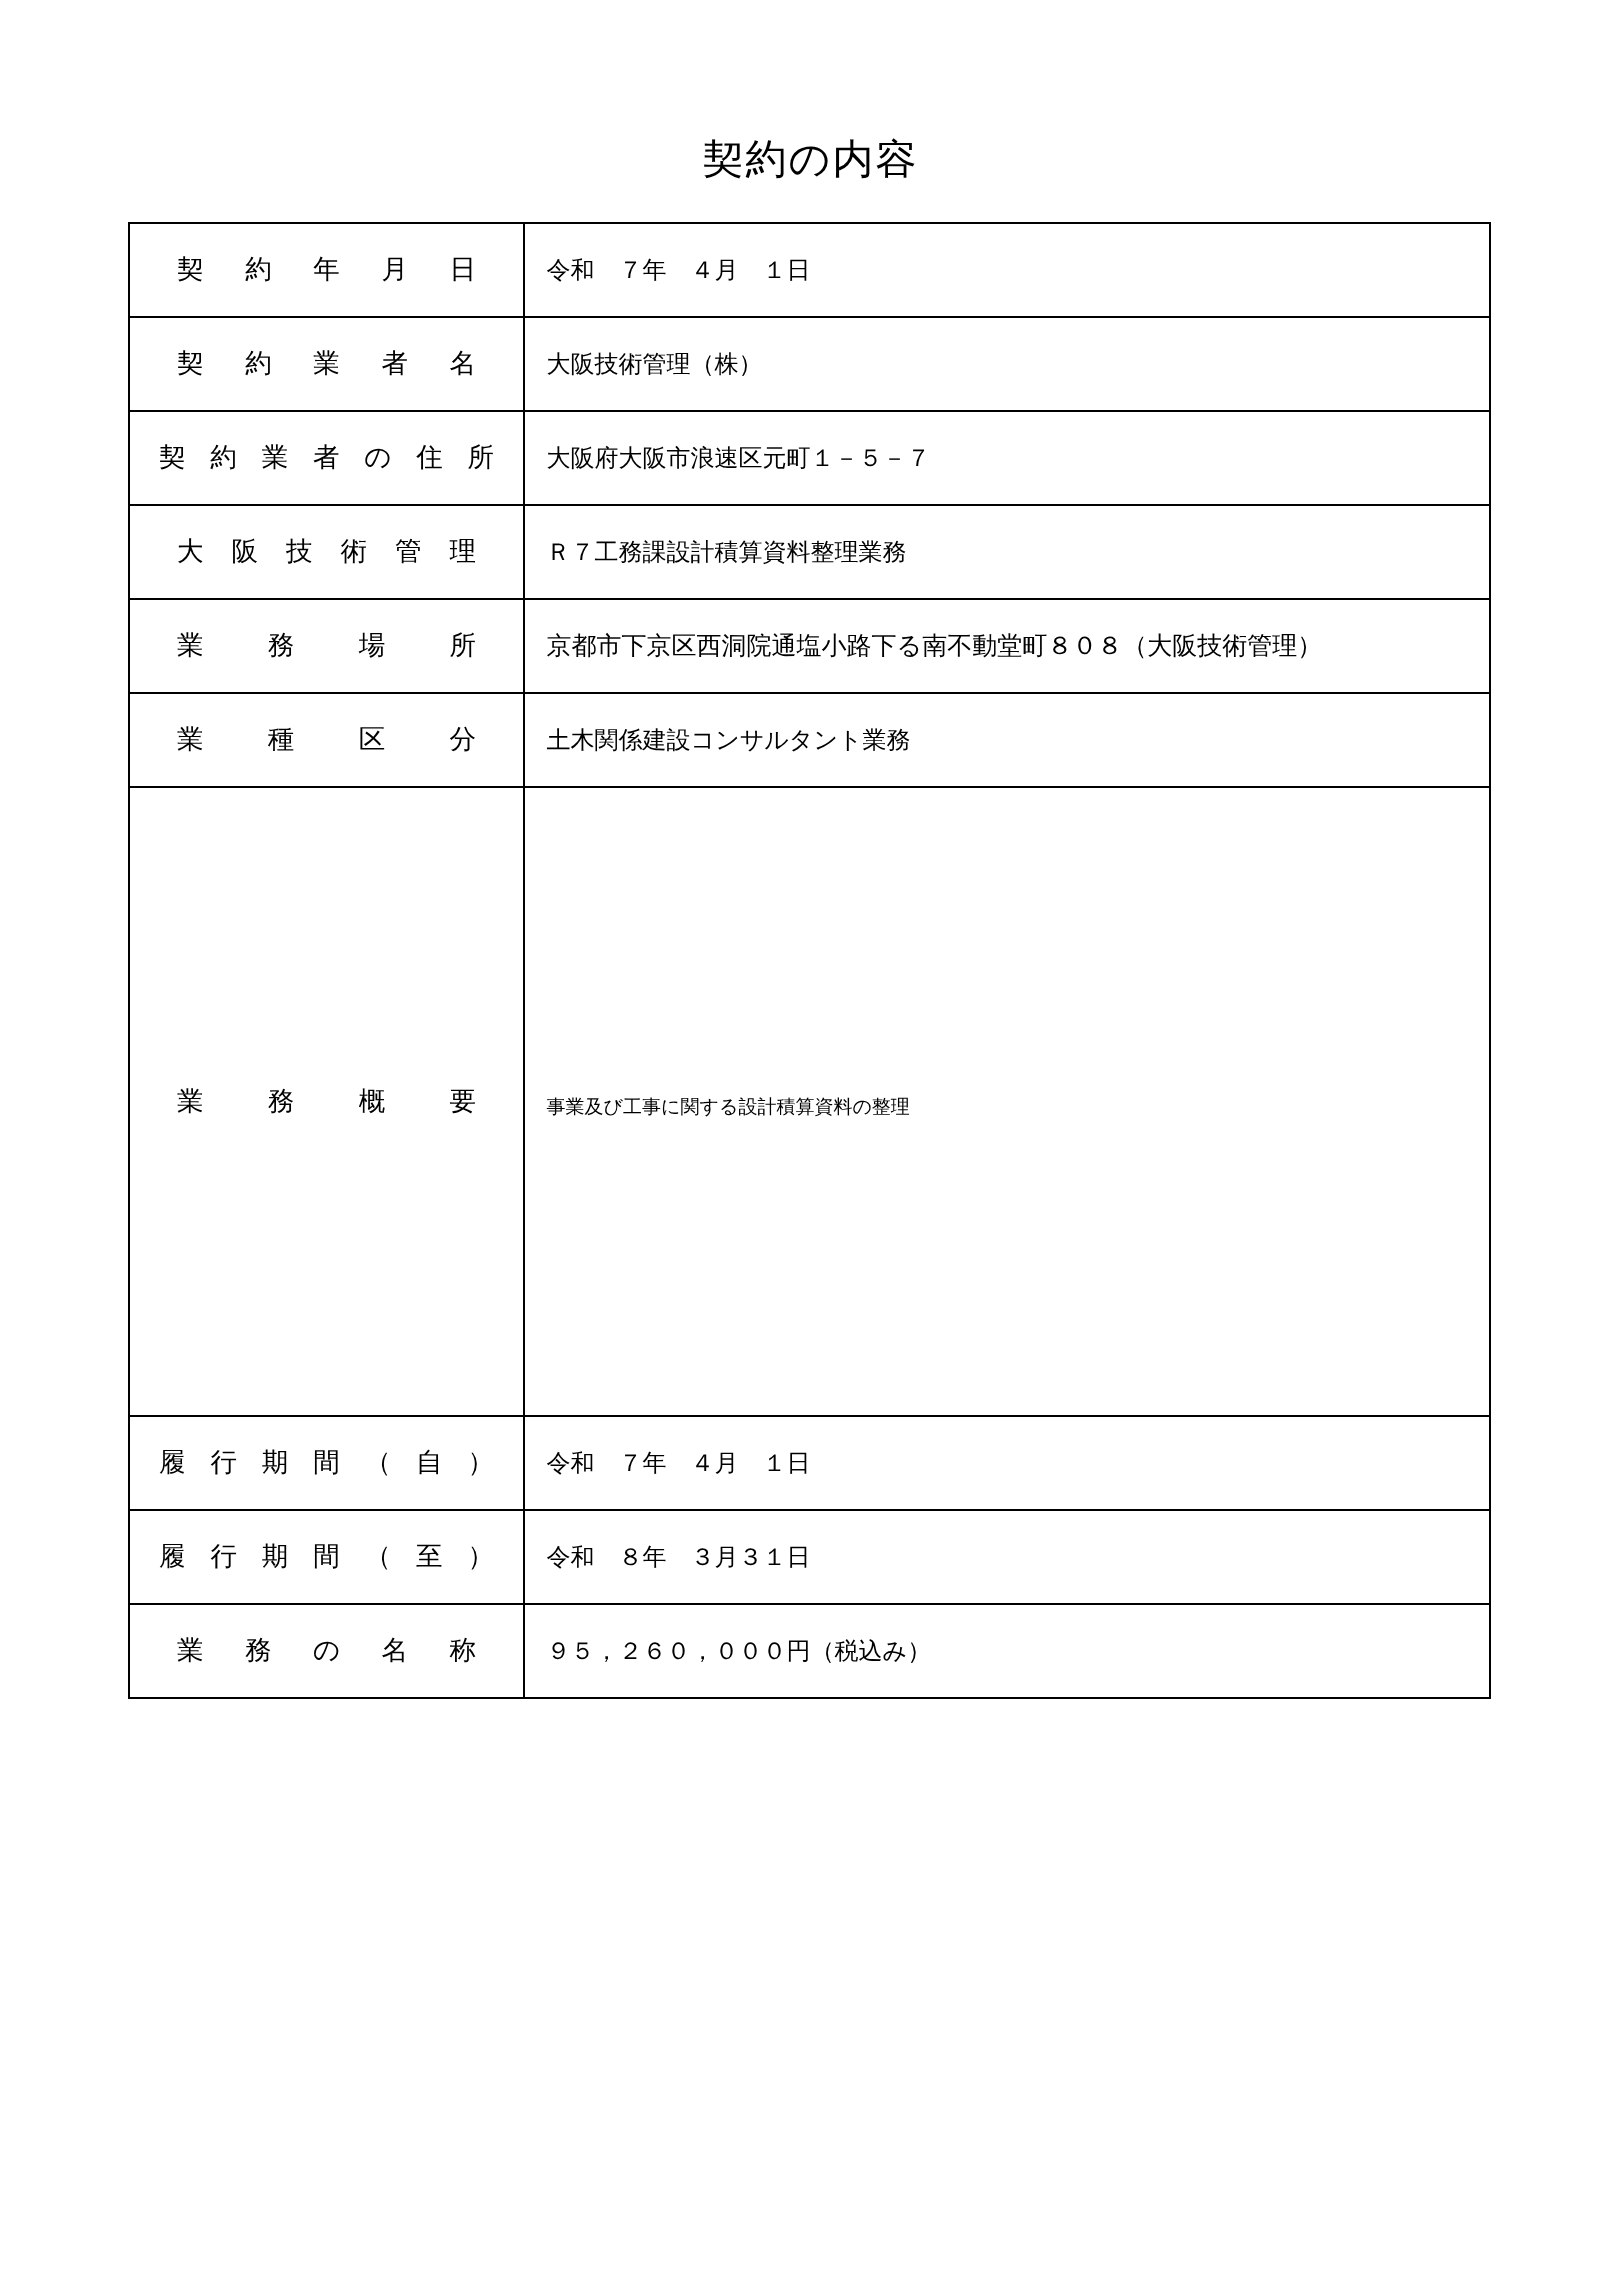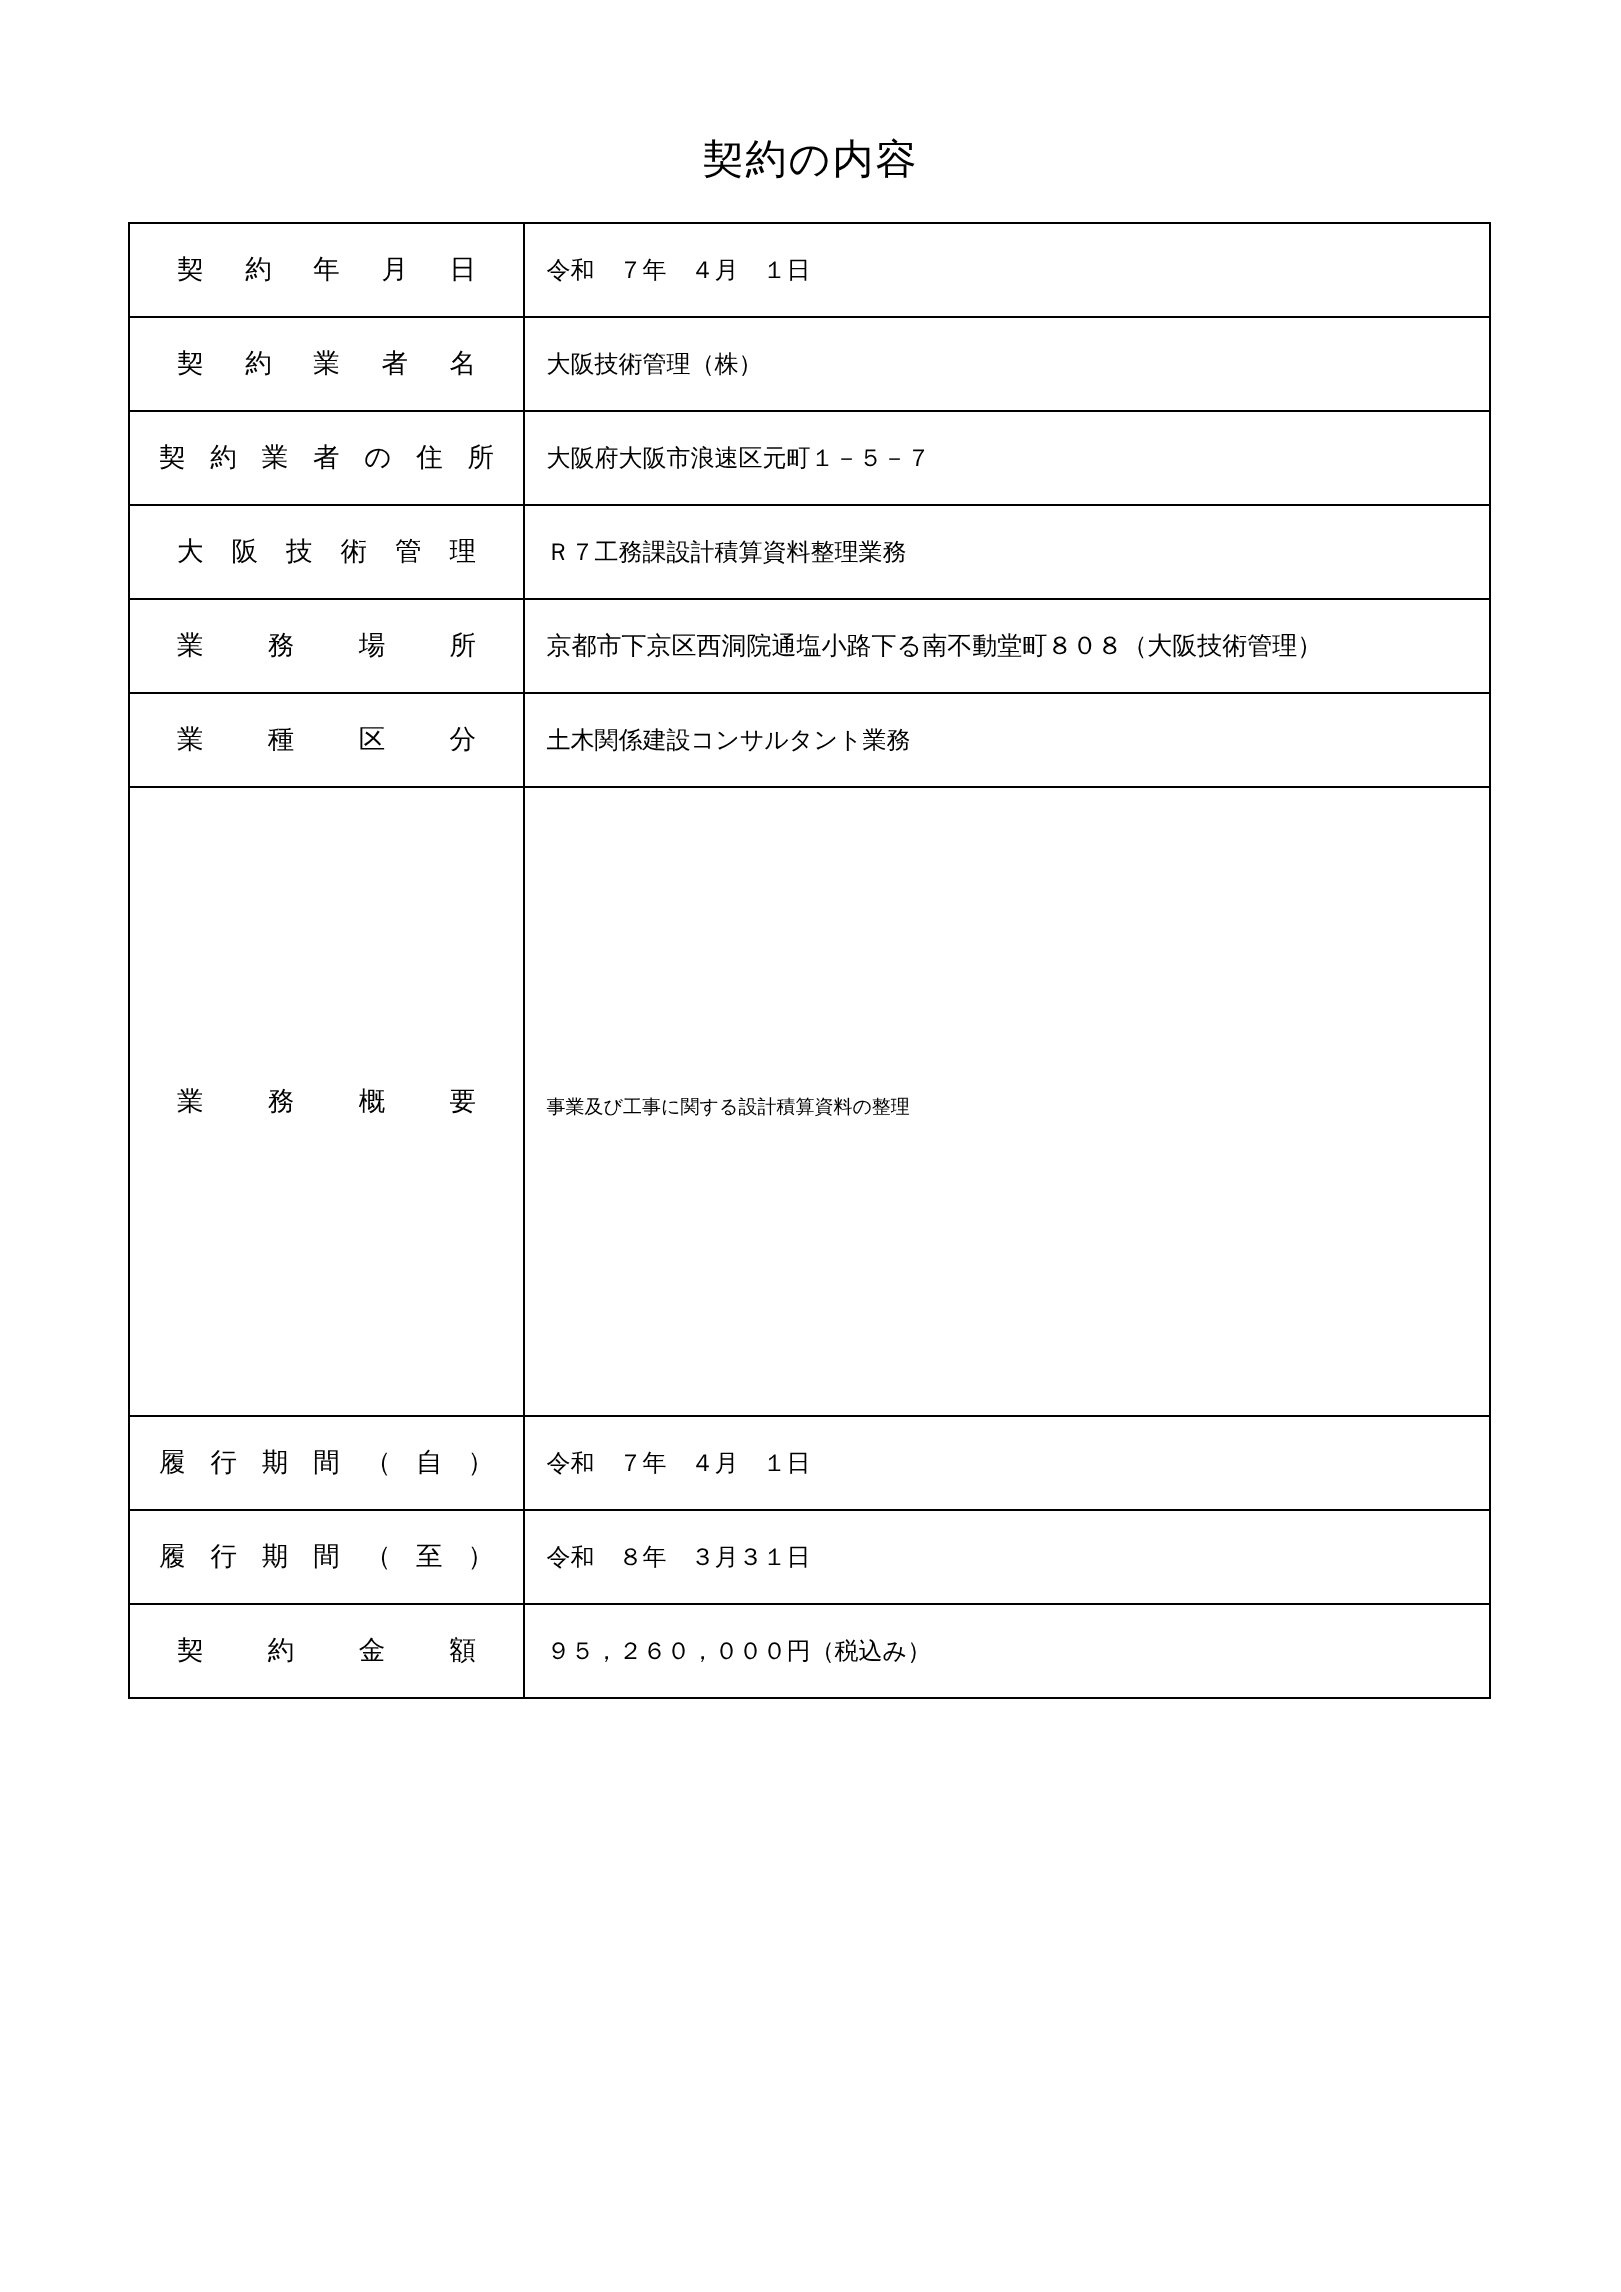--- a/index.html
+++ b/index.html
@@ -192,21 +192,21 @@
         <td>
           <span class="label-text tight">履行期間（至）</span>
         </td>
         <td>
           <span class="value-text">令和　８年　３月３１日</span>
         </td>
       </tr>
 
       <tr class="row-std">
         <td>
-          <span class="label-text">契約金額</span>
+          <span class="label-text">業務の名称</span>
         </td>
         <td>
           <span class="value-text">９５，２６０，０００円（税込み）</span>
         </td>
       </tr>
 
     </tbody>
   </table>
 
 </div>

